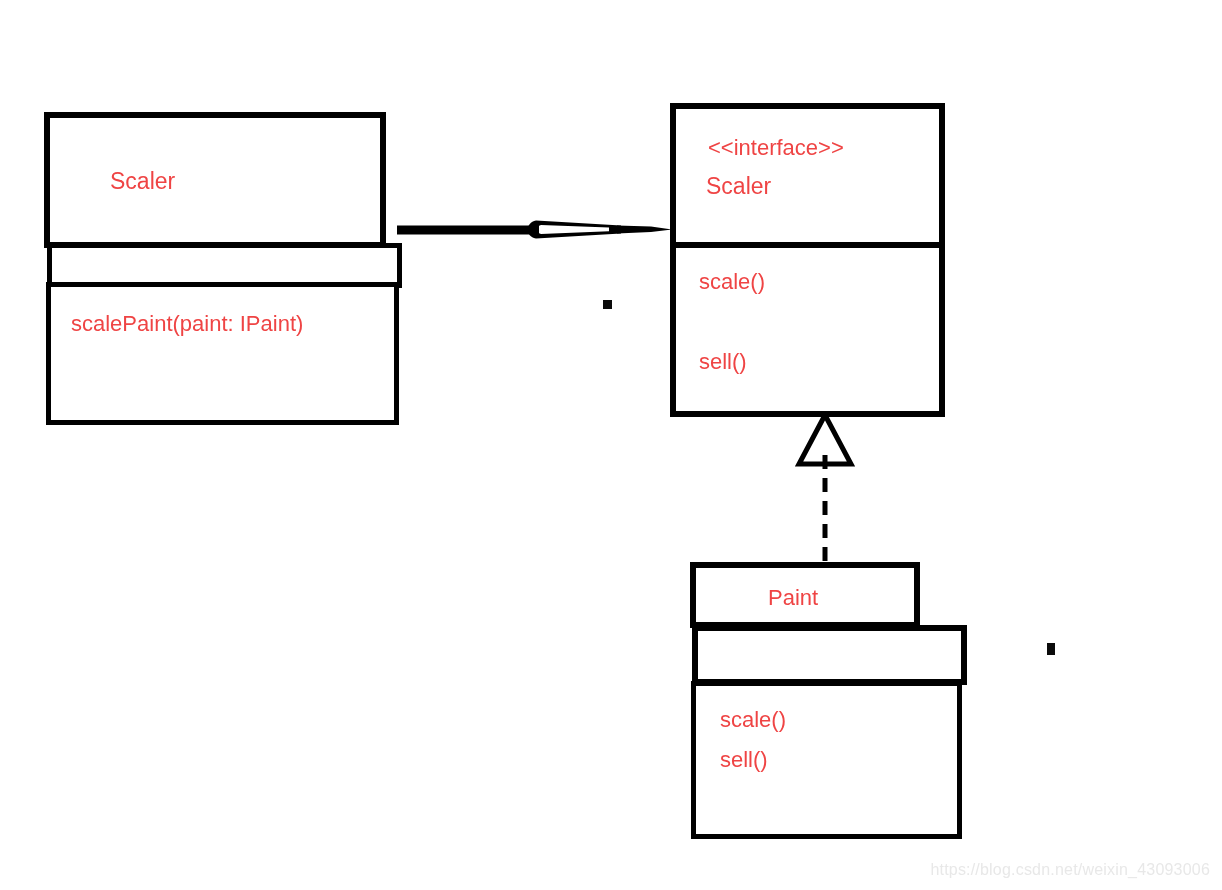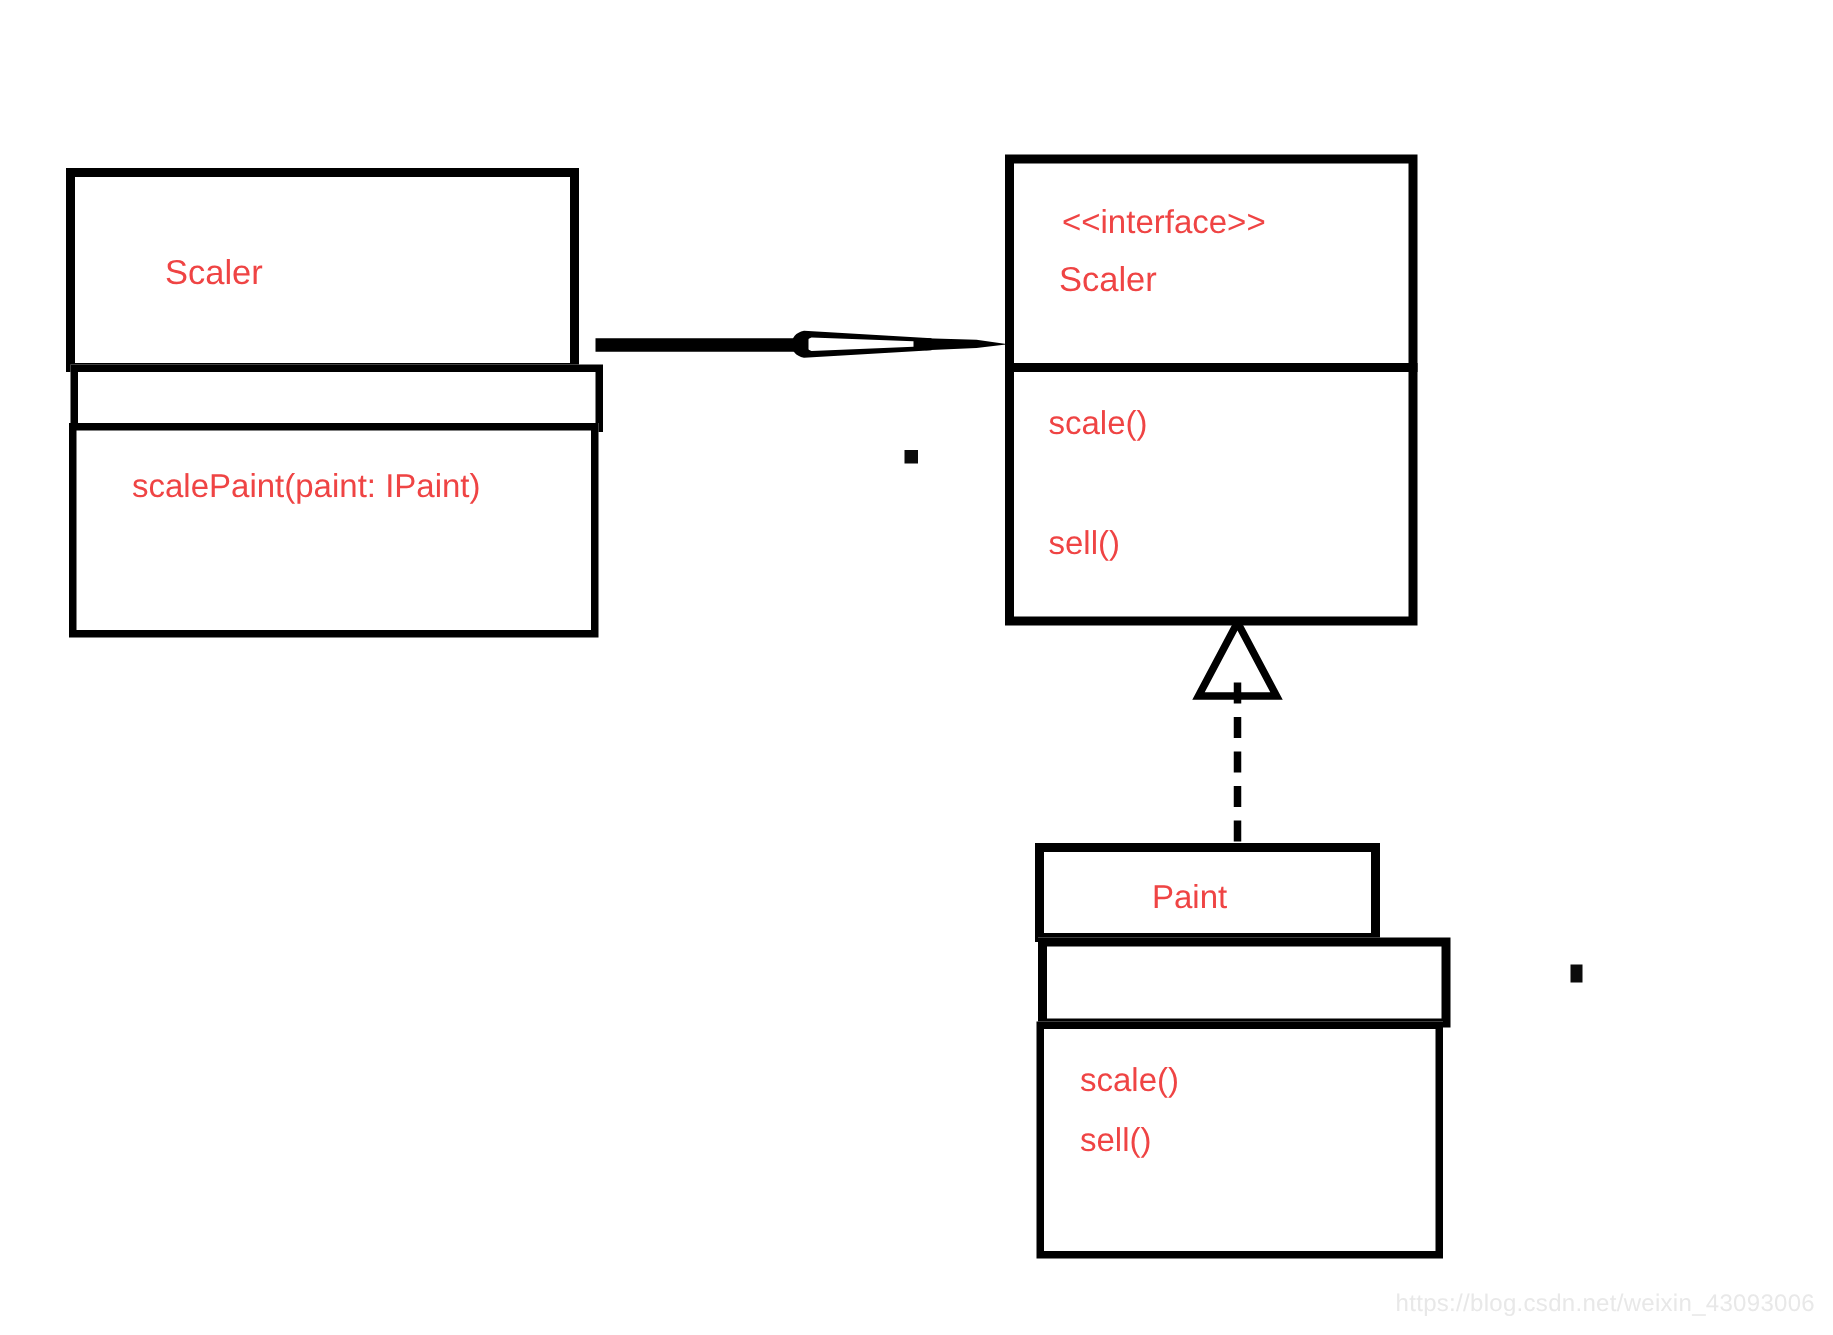--- a/index.html
+++ b/index.html
@@ -47,21 +47,21 @@
 </head>
 <body>
 
 <div class="canvas">
 
   <div class="cbox" style="left:44px; top:112px; width:342px; height:136px; border-width:6px;">
     <span class="label" style="left:60px; top:50px; font-size:23px;">Scaler</span>
   </div>
   <div class="cbox" style="left:47px; top:243px; width:355px; height:45px;"></div>
   <div class="cbox" style="left:46px; top:282px; width:353px; height:143px;">
-    <span class="label" style="left:37px; top:24px;text-align:center;">scalePaint(paint: IPaint)</span>
+    <span class="label" style="left:20px; top:24px;text-align:center;">scalePaint(paint: IPaint)</span>
   </div>
 
   <svg class="svgwrap" style="left:395px; top:215px;" width="285" height="30" viewBox="0 0 285 30">
     <rect x="2" y="10.5" width="142" height="9" fill="#000000"></rect>
     <path fill-rule="evenodd" fill="#000000" d="M141 5.5 C 130 7.5, 130 21.5, 141 23.5 L 226 18.5 L 226 10.5 Z
              M146 10 C 140.5 11.5, 140.5 17.5, 146 19 L 214 16.2 L 214 12.5 Z"></path>
     <polygon points="222,10.5 256,11.5 277,14.5 256,17 222,18.5" fill="#000000"></polygon>
   </svg>
 
   <div class="cbox" style="left:670px; top:103px; width:275px; height:314px; border-width:6px;">

